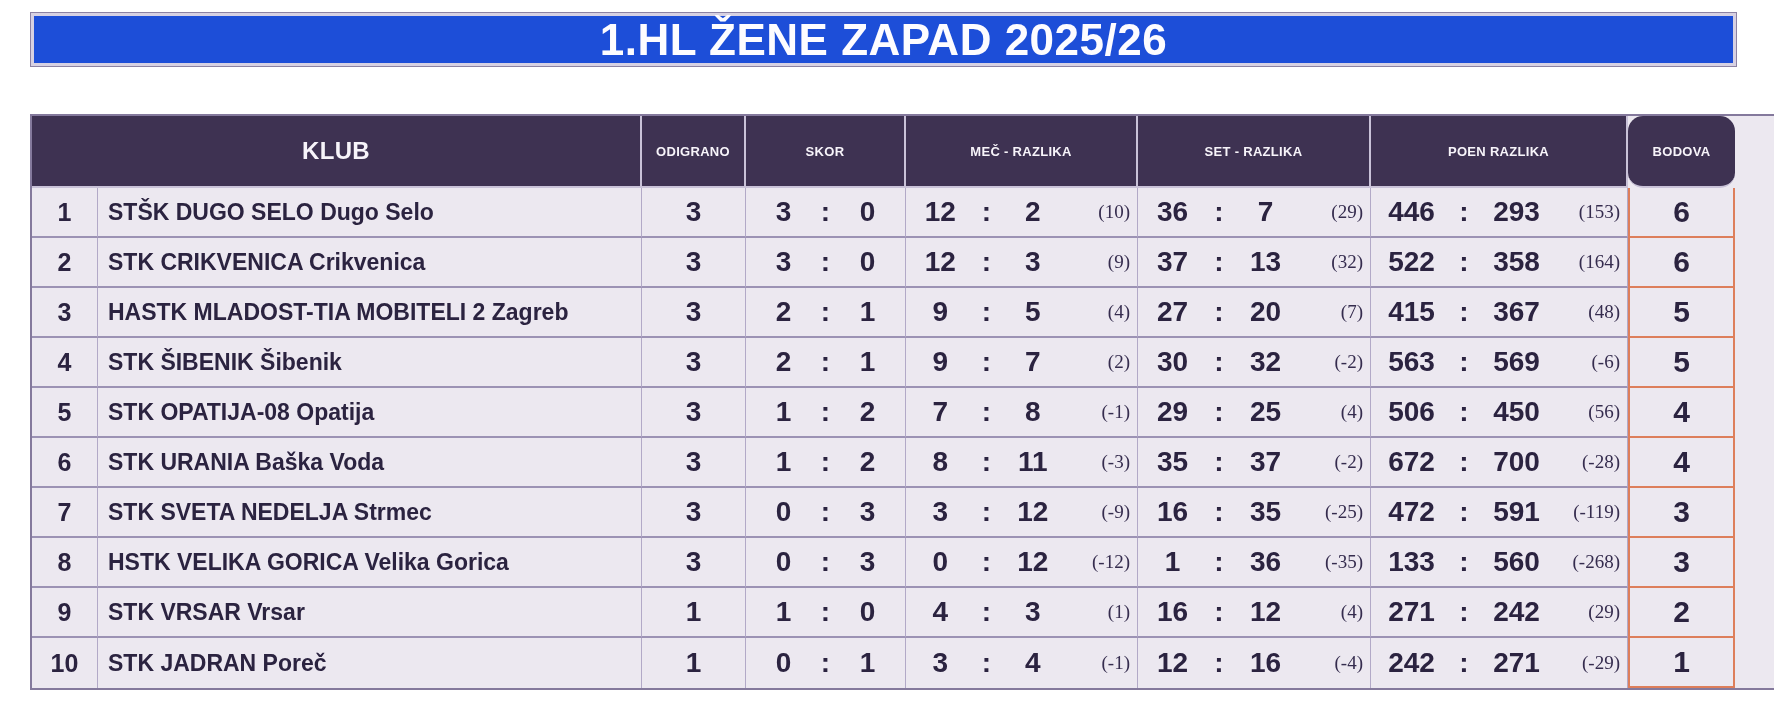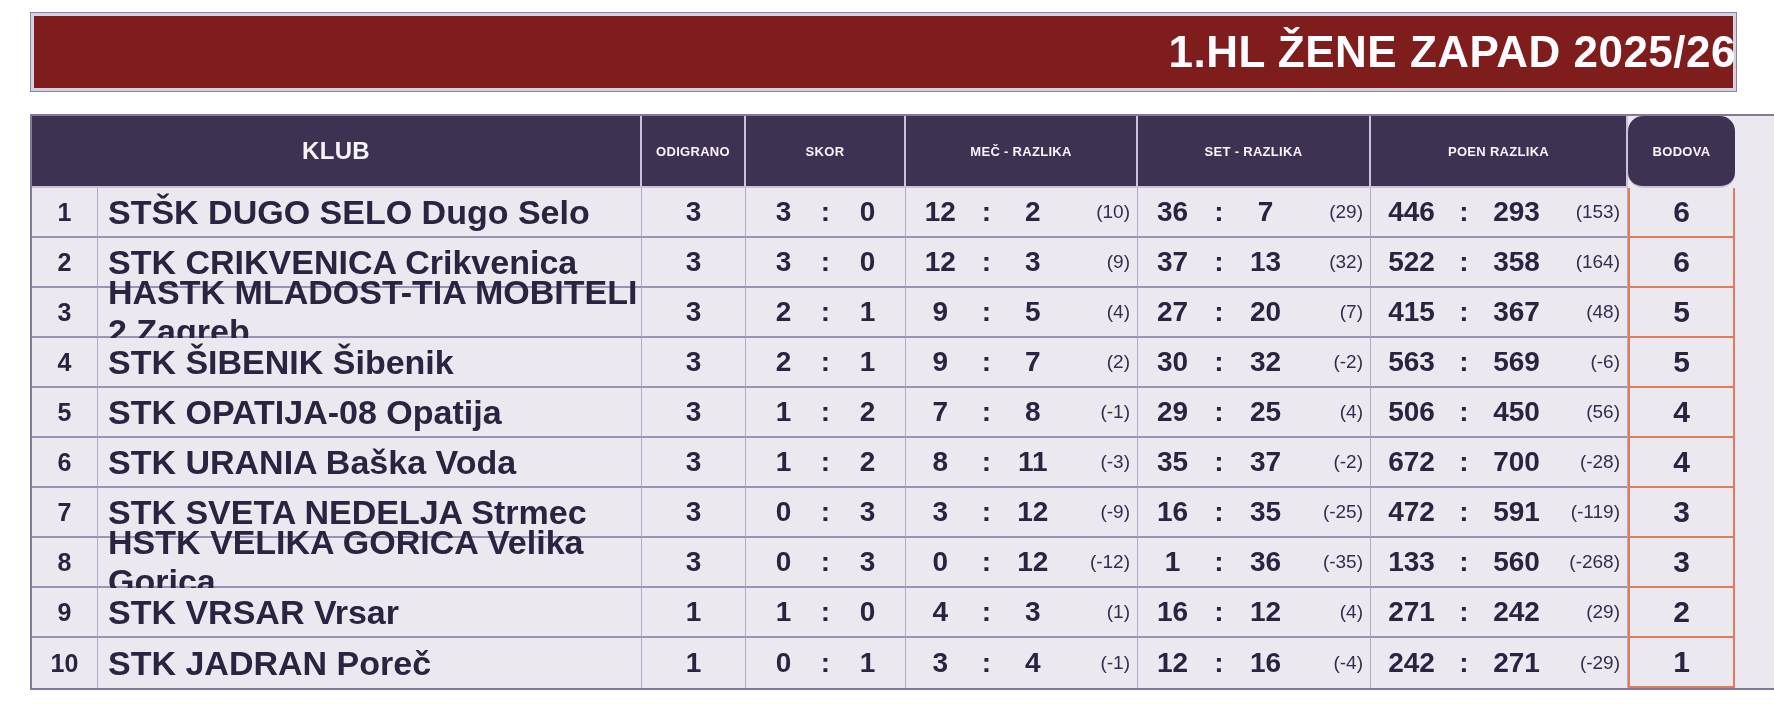--- a/index.html
+++ b/index.html
@@ -8,25 +8,25 @@
     background: #ffffff;
     font-family: "Liberation Sans", "DejaVu Sans", sans-serif;
     position: relative;
     overflow: hidden;
   }
 
   
   .banner {
     position: absolute;
     left: 30px; top: 12px;
-    width: 1707px; height: 80px;
-    background: #7f1d1d;
+    width: 1707px; height: 55px;
+    background: #1d4ed8;
     border: 1px solid #8c82a3;
     box-shadow: inset 0 0 0 3px #d7d1e2;
-    display: flex; align-items: center; justify-content: flex-end;
+    display: flex; align-items: center; justify-content: center;
   }
   .banner .title {
     color: #fdfcff;
     font-size: 44px;
     font-weight: bold;
     letter-spacing: 0.5px;
   }
 
   
   .standings {
@@ -58,35 +58,36 @@
   .cell {
     background: #ece8f0;
     color: #2b2340;
     font-weight: bold;
     font-size: 28px;
     display: flex; align-items: center;
     border-right: 1px solid #b2a9c7;
     border-bottom: 2px solid #9c92b4;
   }
   .cell.rank { justify-content: center; font-size: 25px; }
-  .cell.klub { font-size: 34px; padding-left: 10px; }
+  .cell.klub { font-size: 23px; padding-left: 10px; }
   .cell.num  { justify-content: center; }
   .cell.score { justify-content: space-evenly; }
   .cell.ratio {
     display: grid;
     grid-template-columns: 1fr 24px 1fr 70px;
     align-items: center;
     text-align: center;
   }
   .ratio .diff {
     font-size: 19px;
     font-weight: normal;
     color: #352c4e;
     text-align: right;
     padding-right: 7px;
+    font-family: Liberation Serif, serif;
   }
   .cell.bod {
     justify-content: center;
     font-size: 30px;
     border: 2px solid #dd7e5b;
     border-top: none;
   }
   .row:last-child .cell:not(.bod) { border-bottom: none; }
 </style>
 </head>

